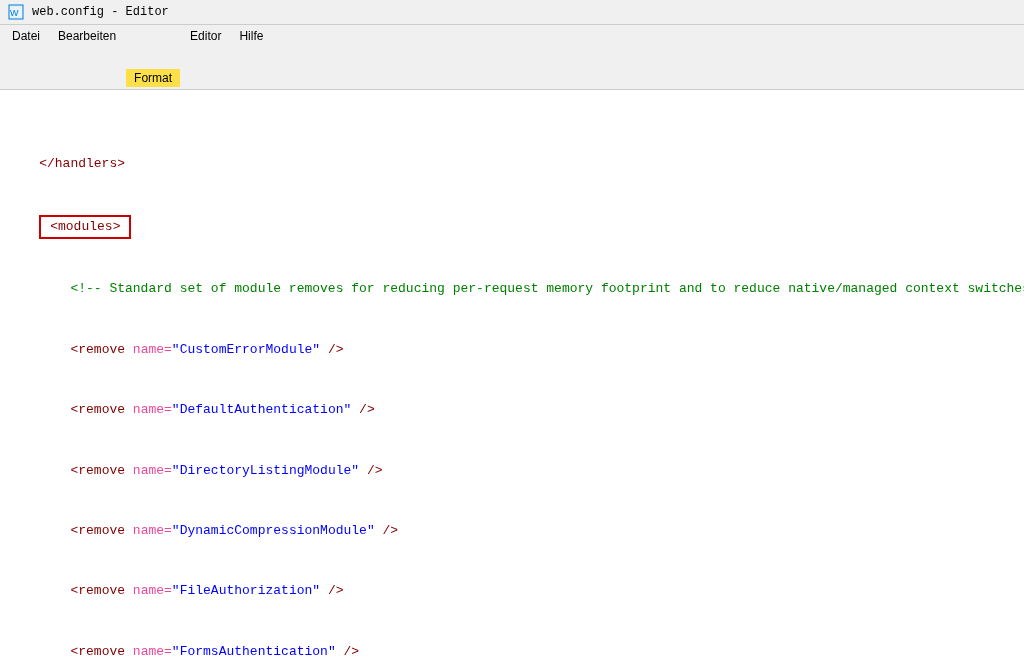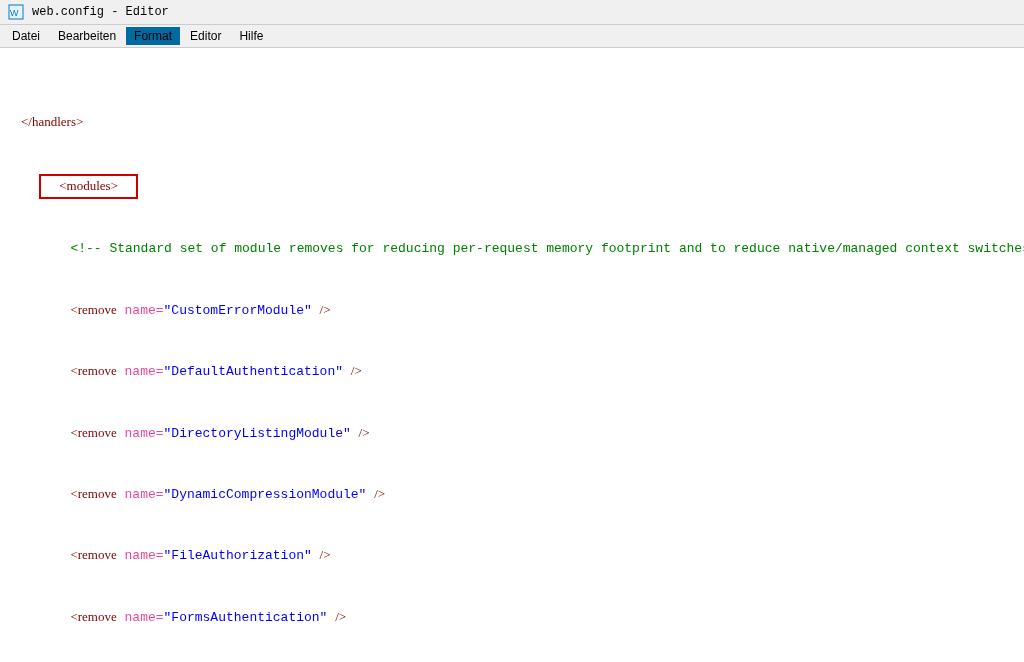--- a/index.html
+++ b/index.html
@@ -50,21 +50,22 @@
       font-size: 12px;
     }
 
     .menu-item {
       padding: 2px 8px;
       cursor: pointer;
       text-align: right;
     }
 
     .menu-item-format {
-      background: #0369a1;
+      background: #fde047;
+      margin-top: 42px;
     }
 
     .editor-area {
       background: #fff;
       overflow-x: auto;
       overflow-y: auto;
       height: calc(100vh - 56px);
       padding: 4px 0;
       white-space: pre;
       font-family: 'Courier New', Courier, monospace;
@@ -73,39 +74,38 @@
     }
 
     .line {
       padding: 0 8px;
       display: block;
       white-space: pre;
     }
 
     .xml-tag {
       color: #800000;
-      font-family: Liberation Serif, serif;
     }
 
     .xml-attr {
       color: #ec4899;
     }
 
     .xml-value {
       color: #0000ff;
     }
 
     .xml-comment {
       color: #008000;
     }
 
     .modules-highlight {
       display: inline-block;
       border: 2px solid #cc0000;
-      padding: 0 18px;
+      padding: 0 9px;
     }
   </style>
 </head>
 <body>
 
 <div class="title-bar">
   <span class="app-icon">
     <svg width="16" height="16" viewBox="0 0 16 16">
       <rect x="1" y="1" width="14" height="14" fill="#e8f4fc" stroke="#0078d7" stroke-width="1"></rect>
       <text x="2" y="12" font-size="9" fill="#0078d7">W</text>

